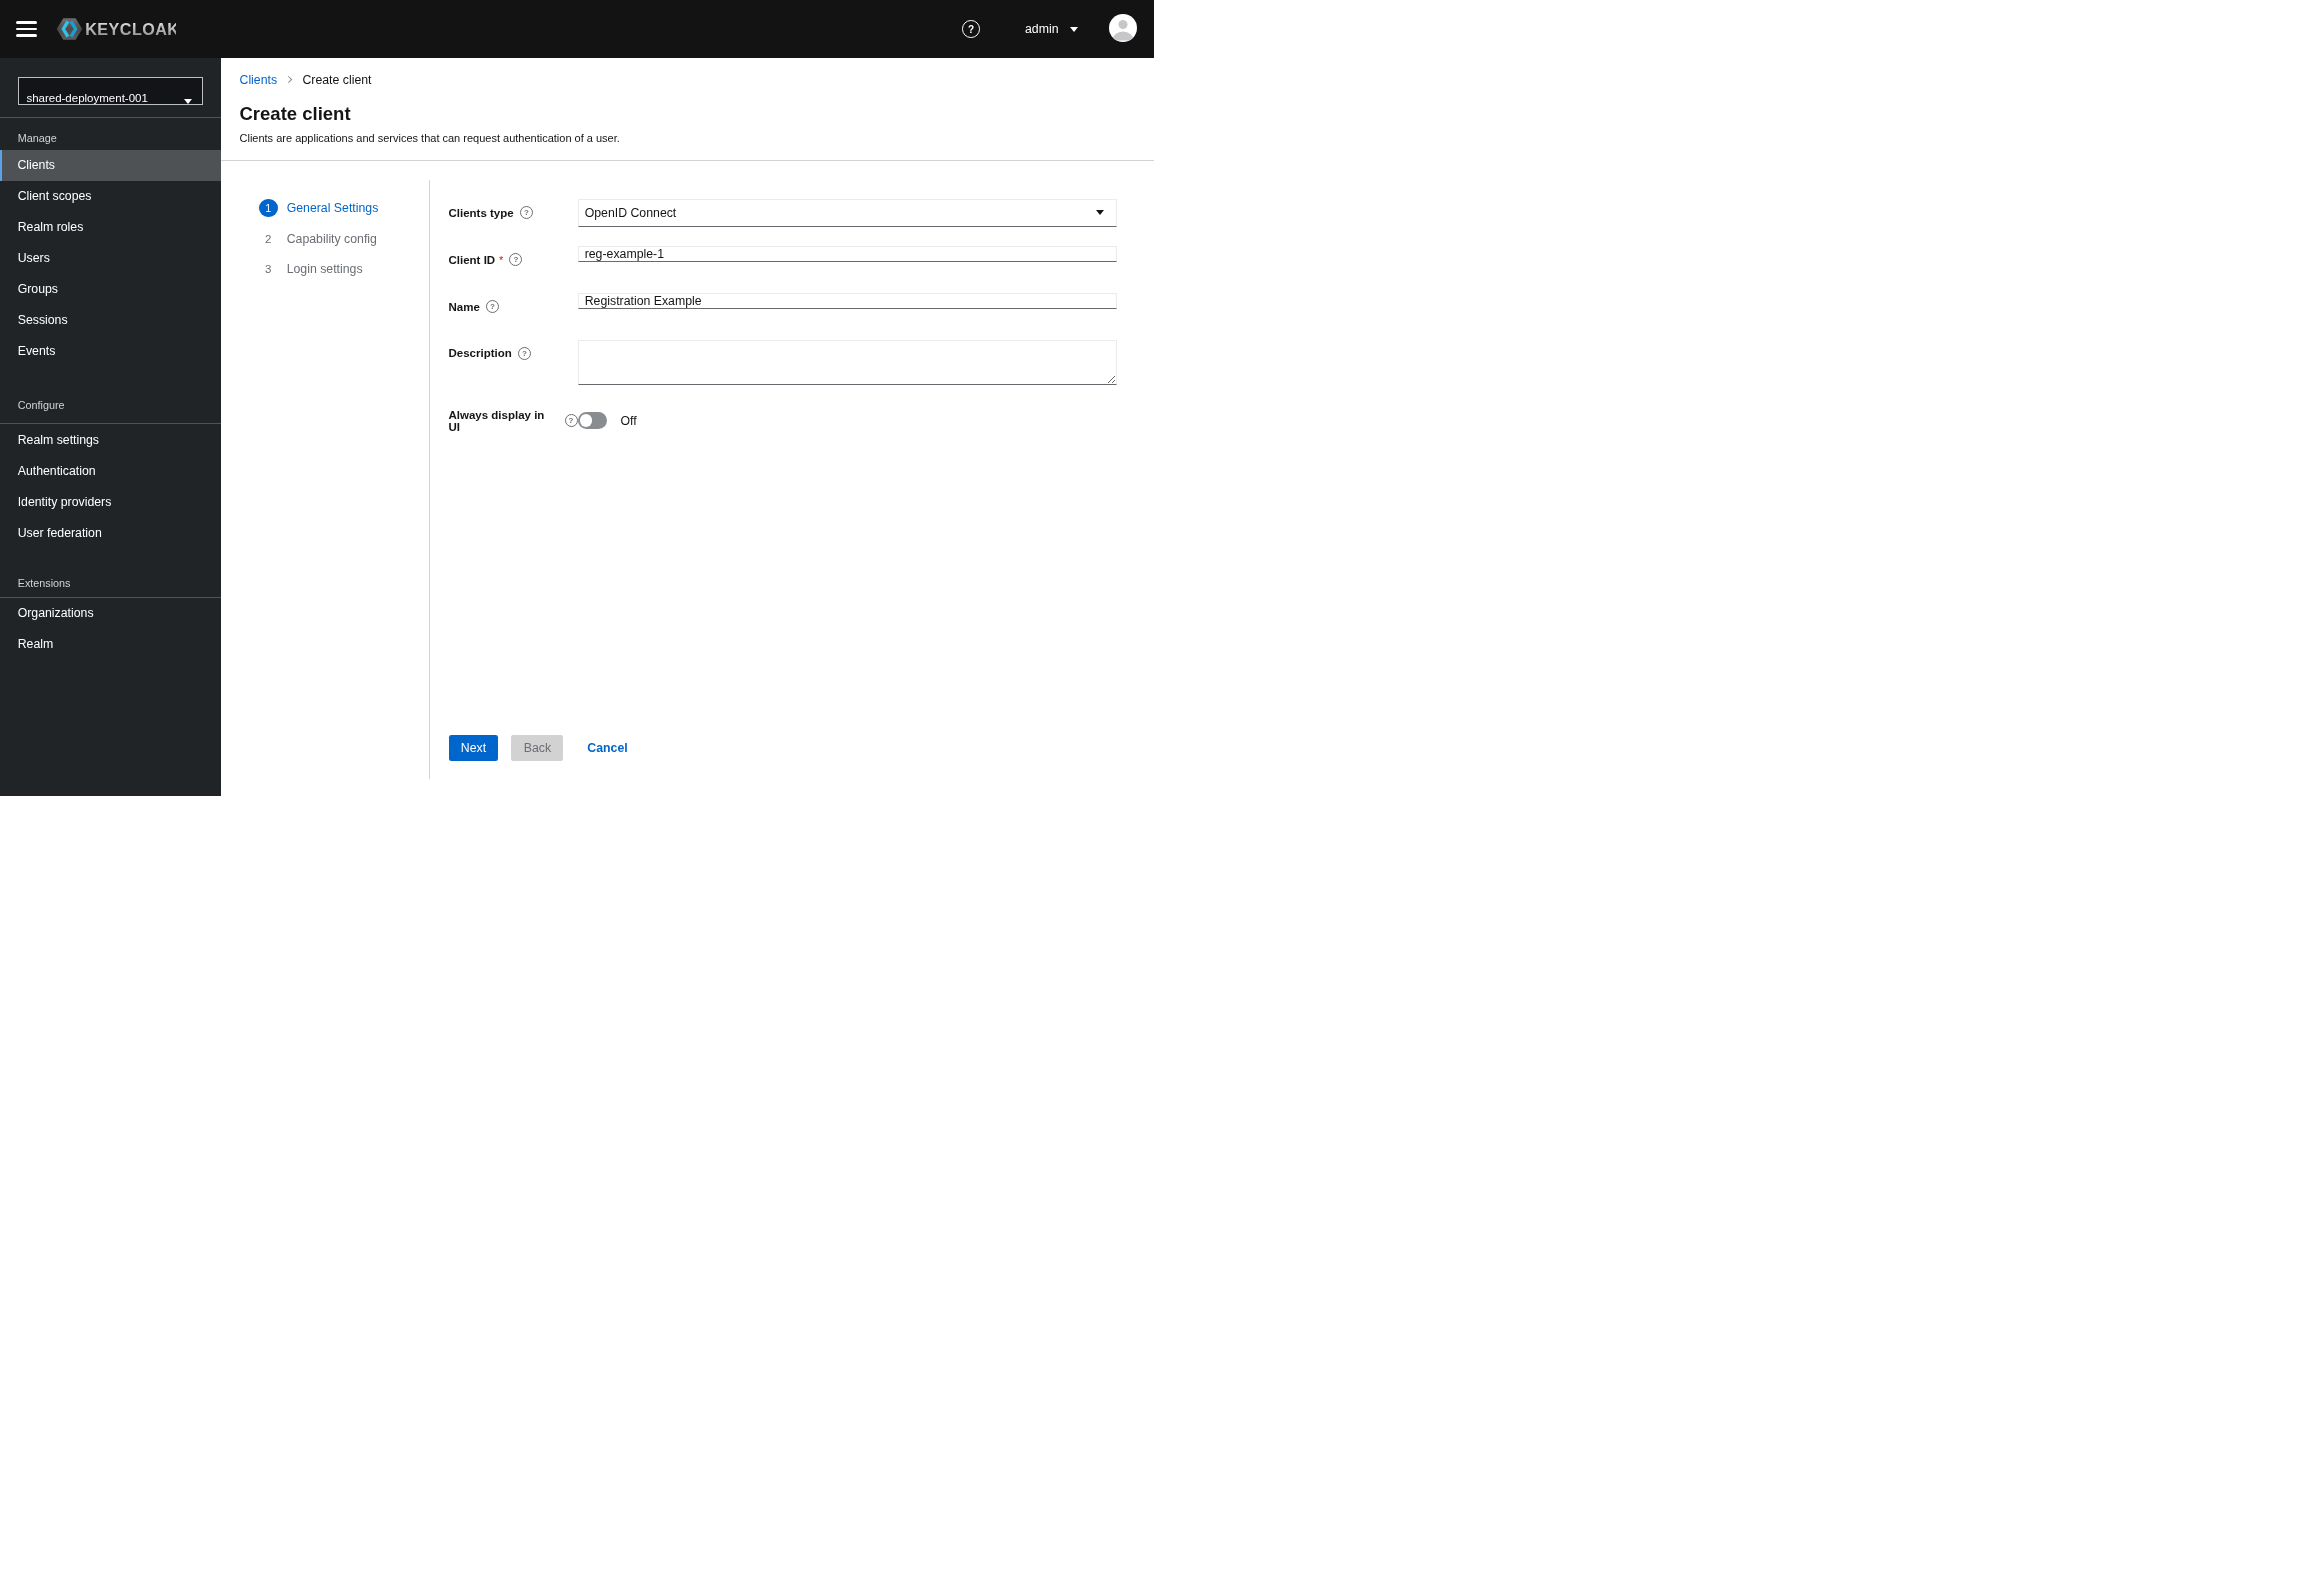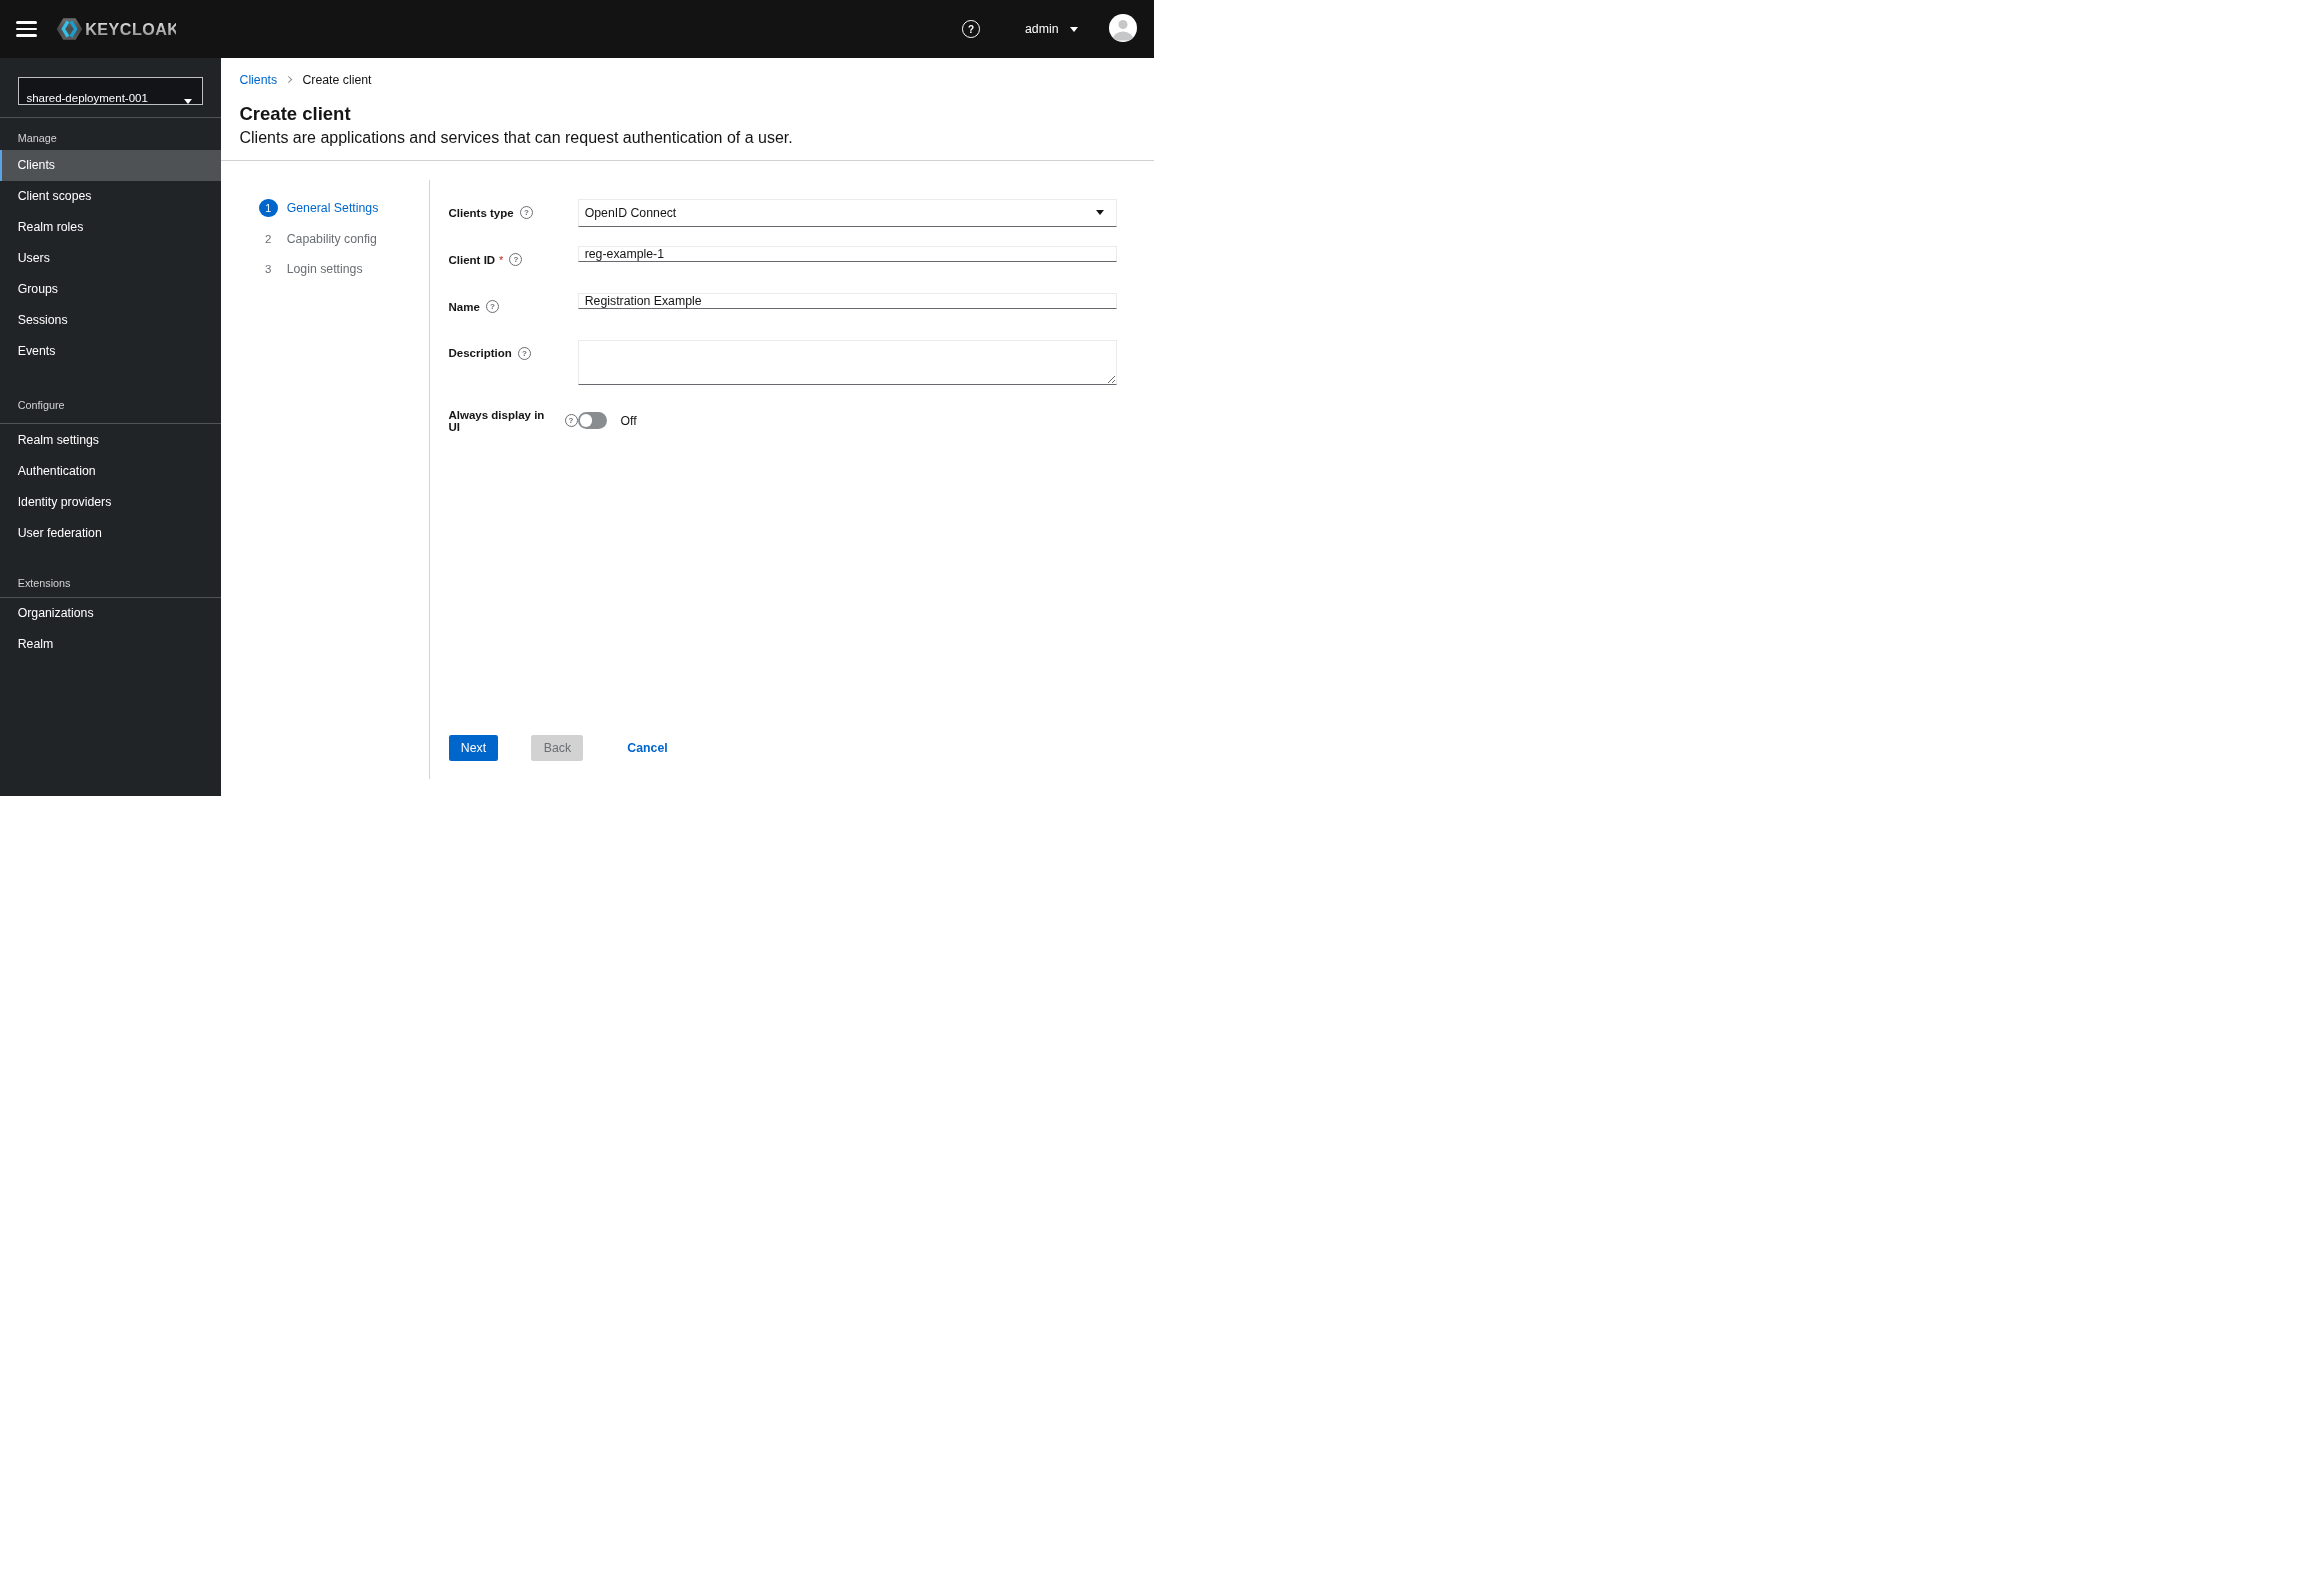--- a/index.html
+++ b/index.html
@@ -42,21 +42,21 @@
   .nav-item.current { background:#4f5255; border-left:2.3px solid #5ba3e7; padding-left:15.4px; }
 
   
   .main { flex:1; background:#fff; display:flex; flex-direction:column; }
   .content-header { height:103px; padding:14.6px 37px 0 18.5px; border-bottom:0.8px solid #d2d2d2; }
   .breadcrumb { display:flex; align-items:center; font-size:12.3px; }
   .breadcrumb a { color:#0066cc; text-decoration:none; cursor:pointer; }
   .bc-chevron { width:5.4px; height:5.4px; border-right:1.9px solid #8a8d90; border-top:1.9px solid #8a8d90;
                 transform:rotate(45deg); margin:0 10.8px 0 9.2px; }
   .content-header h1 { margin-top:15.4px; font-size:18.5px; font-weight:700; line-height:23px; color:#151515; }
-  .content-header p { margin-top:4.6px; font-size:16px; line-height:16px; color:#151515; }
+  .content-header p { margin-top:4.6px; font-size:11px; line-height:16px; color:#151515; }
 
   
   .wizard { margin-top:19px; height:599px; display:flex; }
   .wizard-nav { width:209px; flex-shrink:0; border-right:0.8px solid #d2d2d2; padding:18.5px 0 0 38px; }
   .step { display:flex; align-items:center; height:18.5px; margin-bottom:12.3px; cursor:pointer; }
   .step-num { width:18.5px; height:18.5px; display:flex; align-items:center; justify-content:center;
               font-size:11.5px; color:#6a6e73; border-radius:50%; flex-shrink:0; }
   .step.active .step-num { background:#0066cc; color:#fff; font-size:10.8px; }
   .step-label { margin-left:9.2px; font-size:12.3px; color:#6a6e73; }
   .step.active .step-label { color:#0066cc; }
@@ -78,21 +78,21 @@
                padding:0 12.3px 0 6.2px; cursor:pointer; }
   .dd-caret { width:0; height:0; border-left:4.2px solid transparent; border-right:4.2px solid transparent;
               border-top:5px solid #151515; }
   .pf-input { height:16px; padding:0 6.2px; }
   .pf-textarea { height:45px; padding:4.6px 6.2px; resize:both; }
   .switch-row { display:flex; align-items:center; min-height:28px; }
   .switch { width:29px; height:17px; border-radius:8.5px; background:#8a8d90; position:relative; cursor:pointer; flex-shrink:0; }
   .switch .knob { position:absolute; left:2.3px; top:2.3px; width:12.3px; height:12.3px; border-radius:50%; background:#fff; }
   .switch-label { margin-left:14px; font-size:12.3px; color:#151515; }
 
-  .actions { position:absolute; left:18.5px; bottom:18.5px; display:flex; align-items:center;gap:20px; }
+  .actions { position:absolute; left:18.5px; bottom:18.5px; display:flex; align-items:center; }
   .btn { height:26px; padding:0 12.3px; border:none; border-radius:2.3px; font-size:12.3px; font-family:inherit; cursor:pointer; }
   .btn-primary { background:#0066cc; color:#fff; }
   .btn-disabled { background:#d2d2d2; color:#6a6e73; margin-left:13px; cursor:default; }
   .link-btn { background:none; border:none; color:#0066cc; font-size:12.3px; margin-left:24px; cursor:pointer; font-family:inherit;font-weight:bold; }
 </style>
 </head>
 <body>
 
 <div class="app">
 

